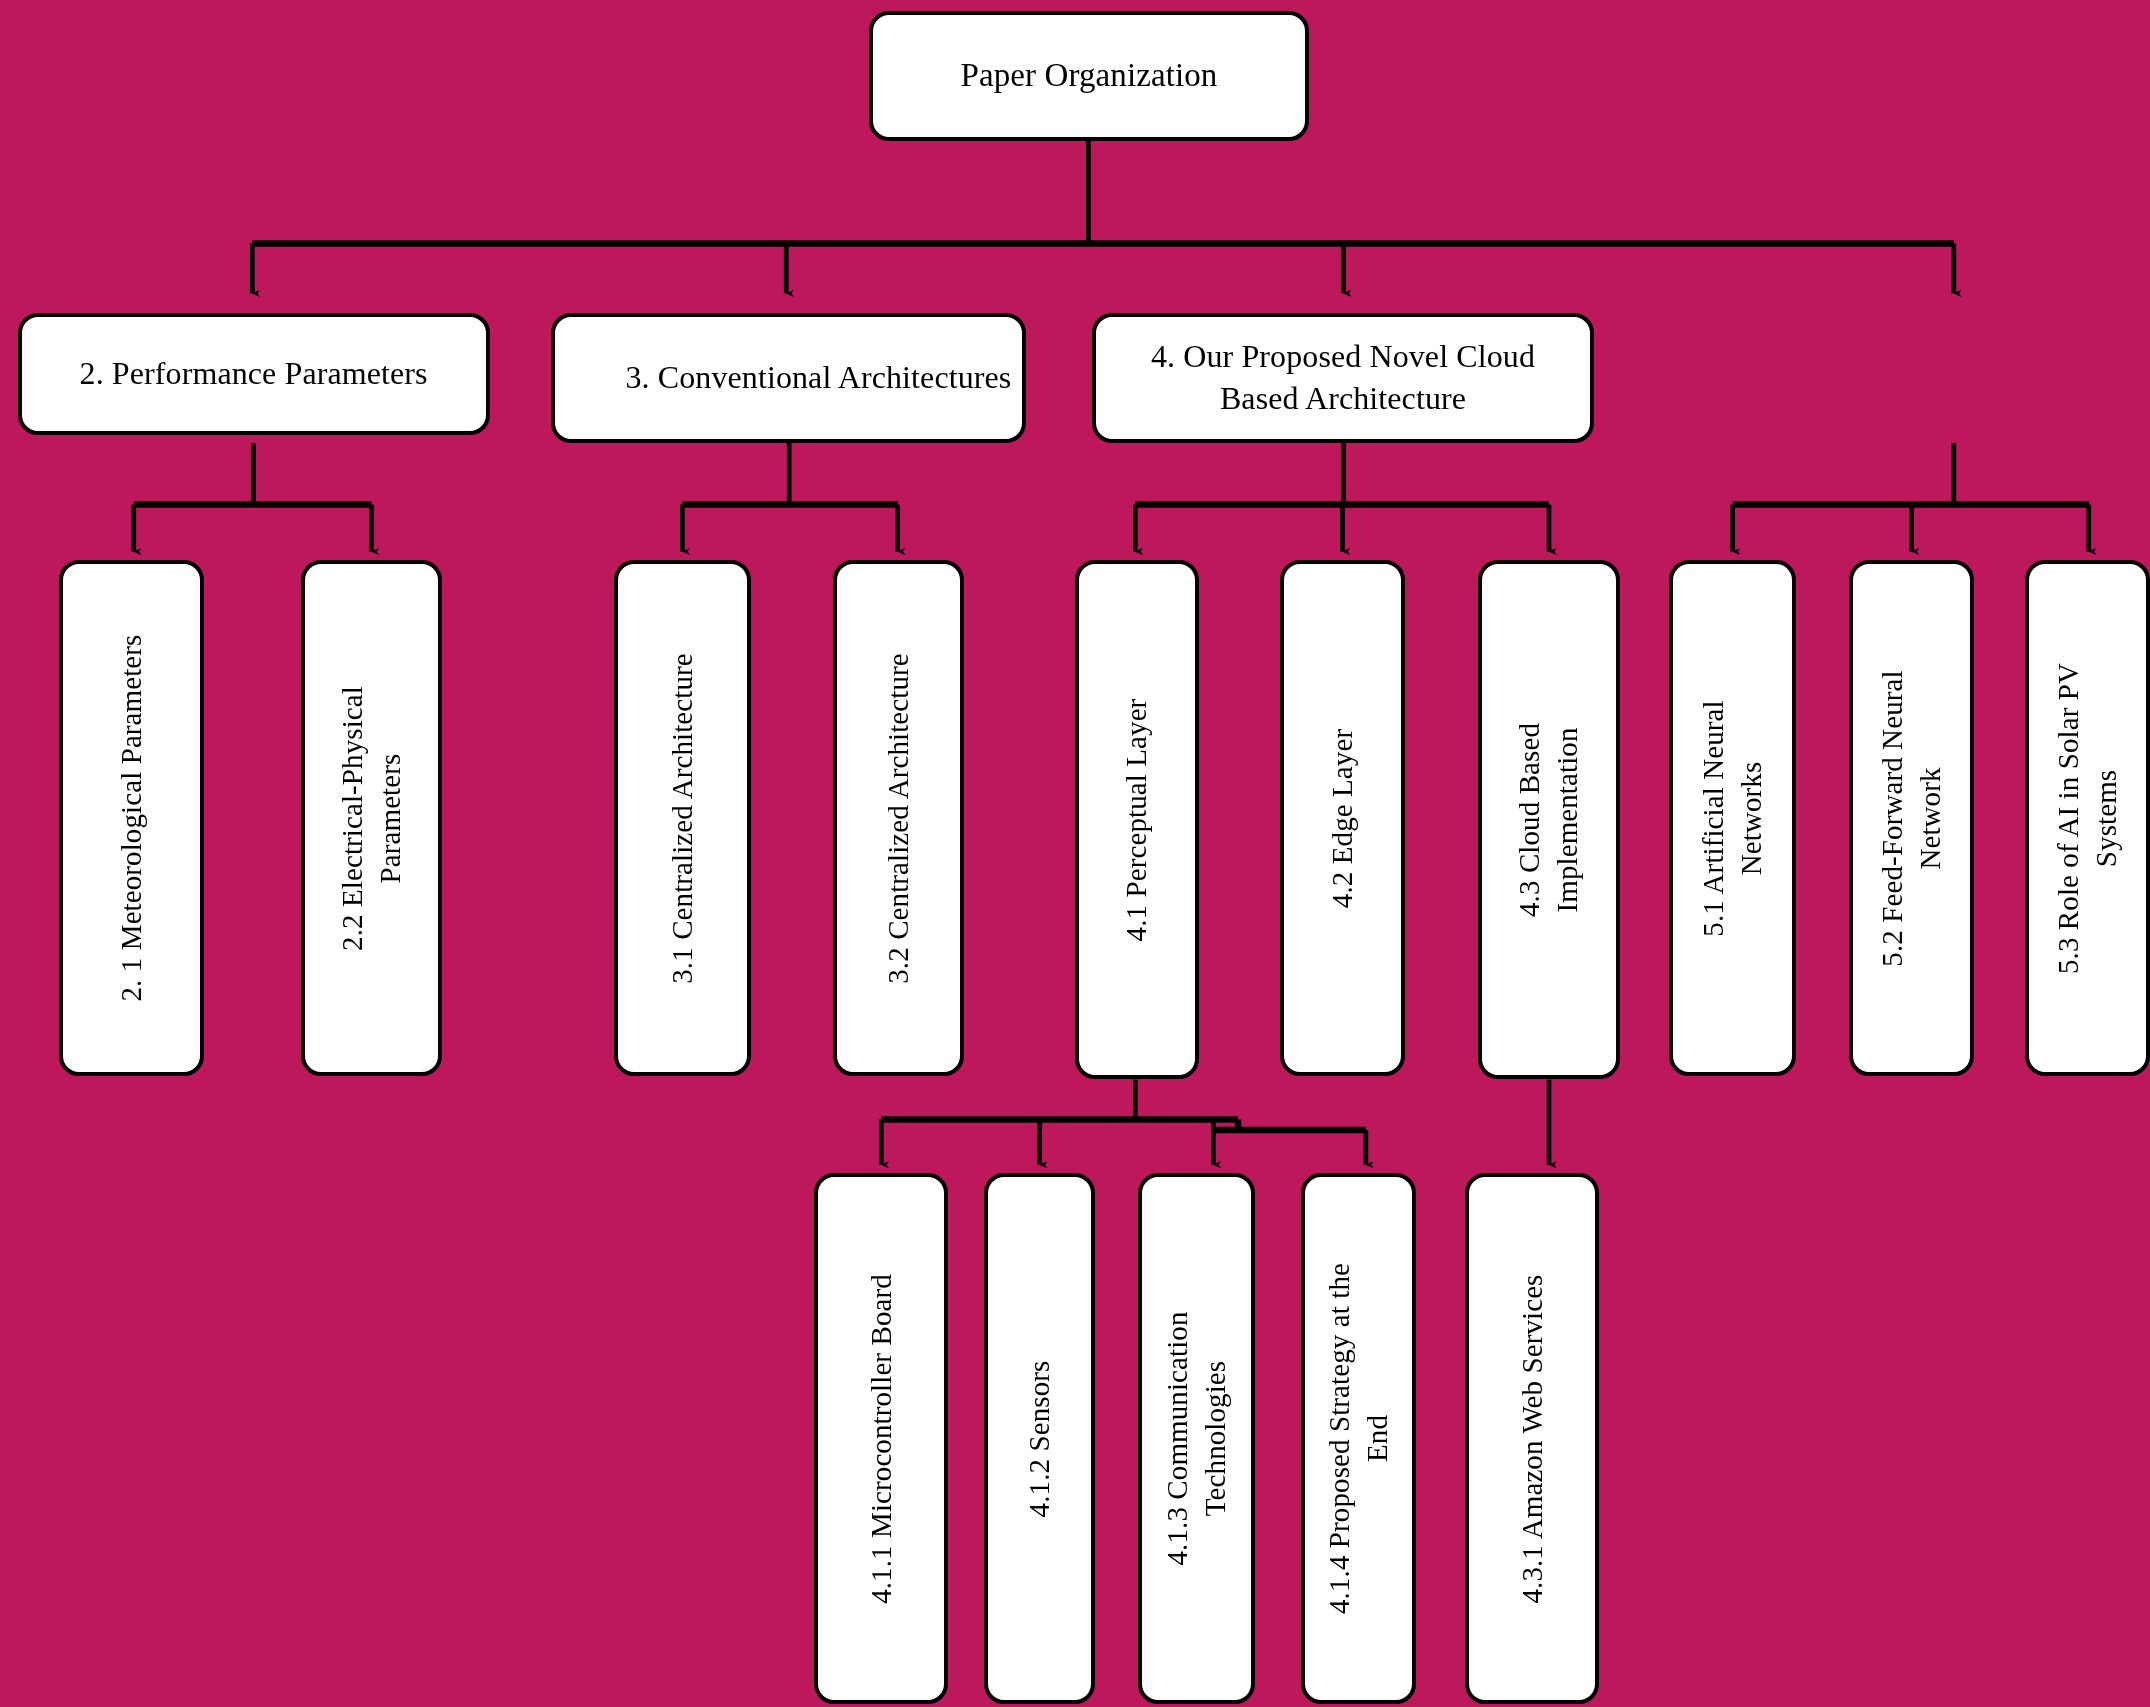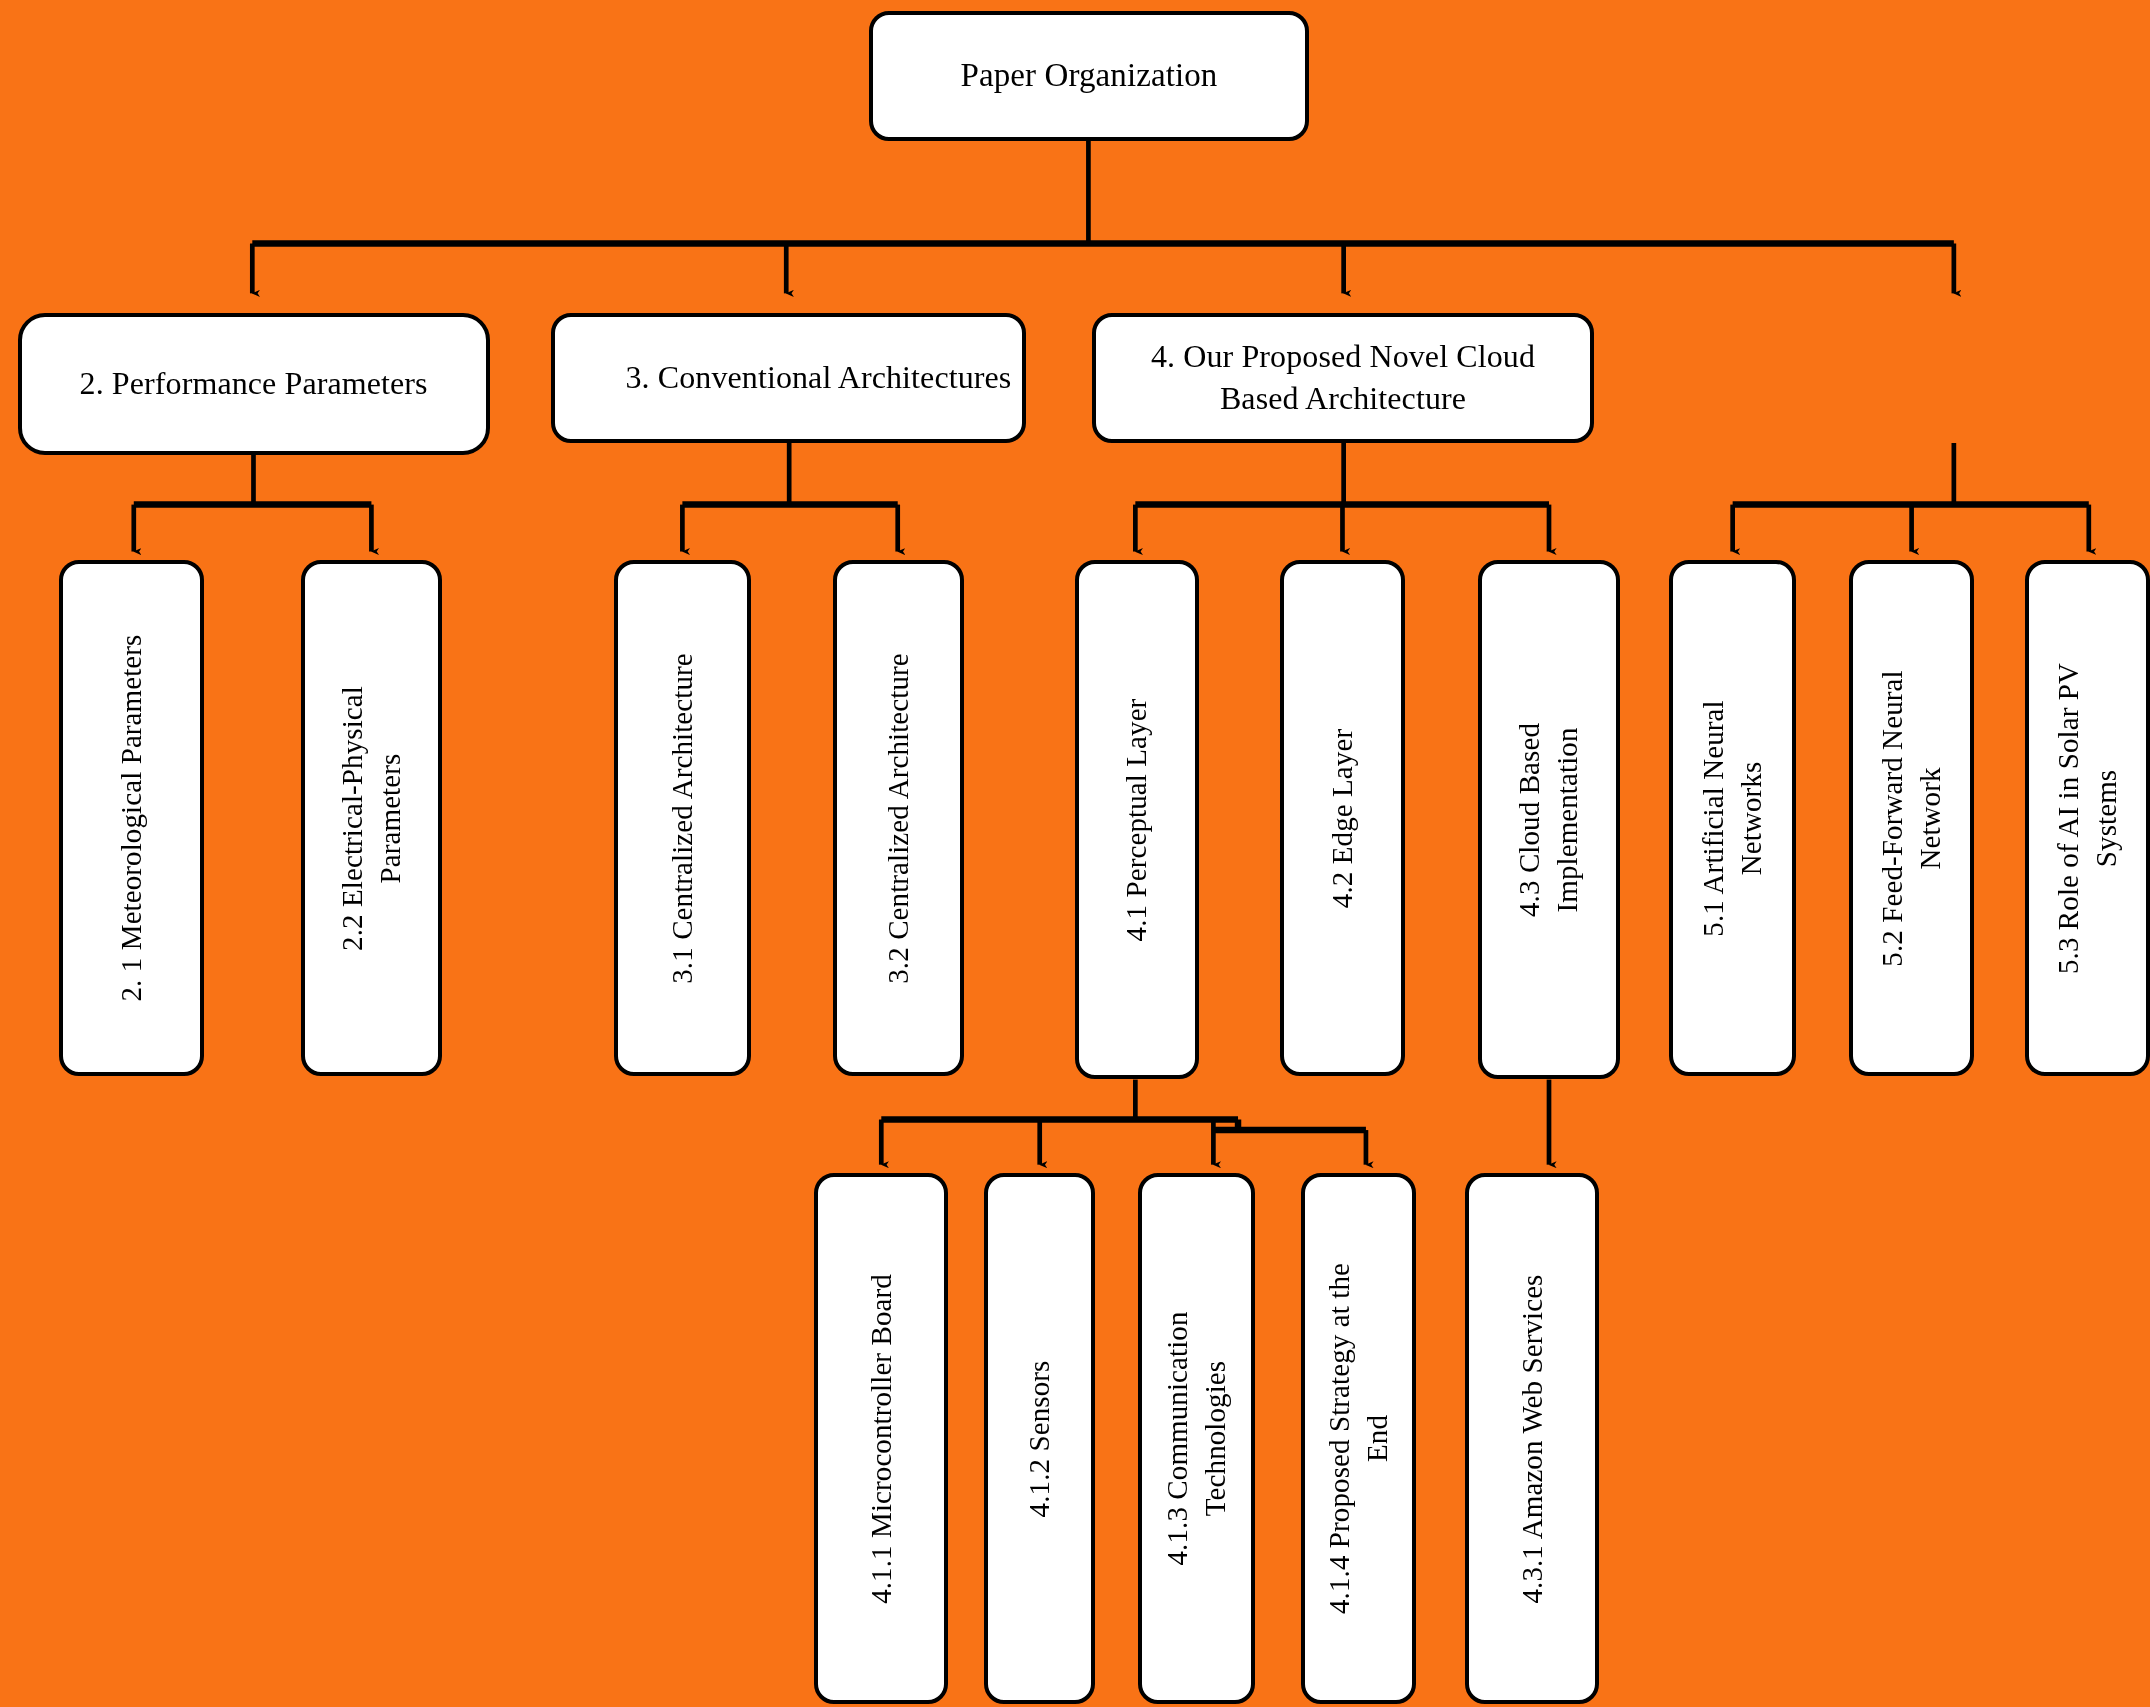--- a/index.html
+++ b/index.html
@@ -1,21 +1,21 @@
 <!DOCTYPE html>
 <html style="font-size:9.4px"><head>
 <meta charset="utf-8">
 <title>Paper Organization</title>
 <style>
   html,body{margin:0;padding:0;background:#ffffff;}
   #canvas{
     position:relative;
     width:2151px;
     height:1708px;
-    background:#f97316;
+    background:#be185d;
     font-family:"Liberation Serif","DejaVu Serif",serif;
     color:#000000;
     overflow:hidden;
   }
   #edges{position:absolute;left:0;top:0;width:2151px;height:1708px;pointer-events:none;}
   .node{
     position:absolute;
     box-sizing:border-box;
     border:4.1px solid #000000;
     border-radius:20px;
@@ -111,21 +111,21 @@
       <g>
         <path d="M2640,1840 L2640,1985" marker-end="url(#arrow)"></path>
       </g>
     </g>
   </svg>
 
   <div class="node h root" style="left:869px;top:10.6px;width:440px;height:130px;">
     <span class="lbl">Paper Organization</span>
   </div>
 
-  <div class="node h" style="left:17.6px;top:313px;width:472px;height:142px;border-radius:27px;">
+  <div class="node h" style="left:17.6px;top:313px;width:472px;height:122px;">
     <span class="lbl">2. Performance Parameters</span>
   </div>
 
   <div class="node h" style="left:551px;top:313px;width:475px;height:130px;justify-content:flex-end;">
     <span class="lbl">3. Conventional Architectures</span>
   </div>
 
   <div class="node h" style="left:1092px;top:313px;width:502px;height:130px;">
     <span class="lbl">4. Our Proposed Novel Cloud
 Based Architecture</span>

